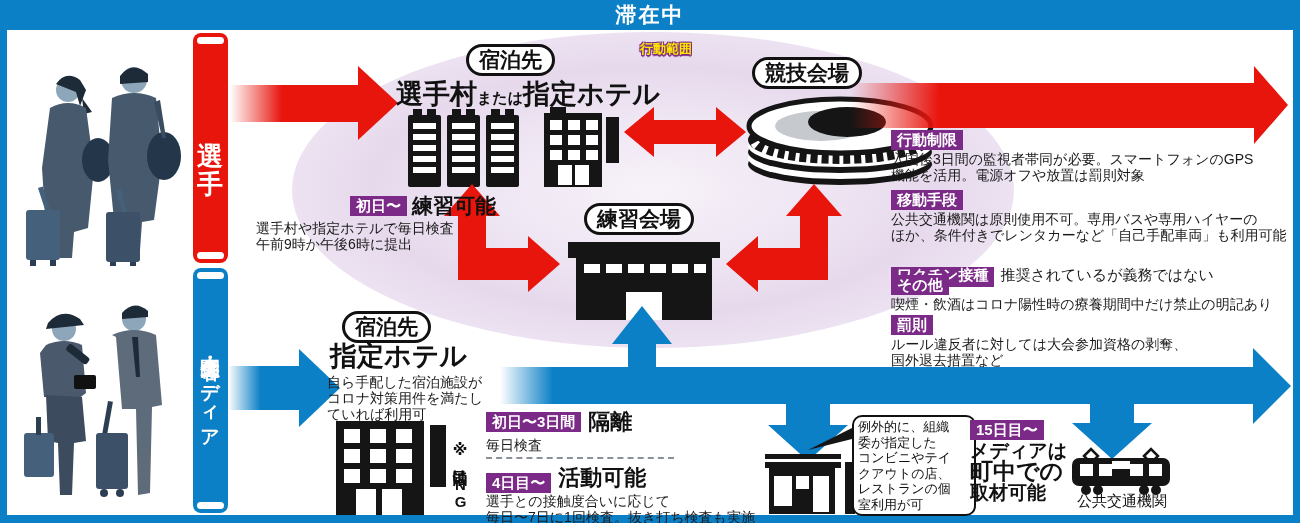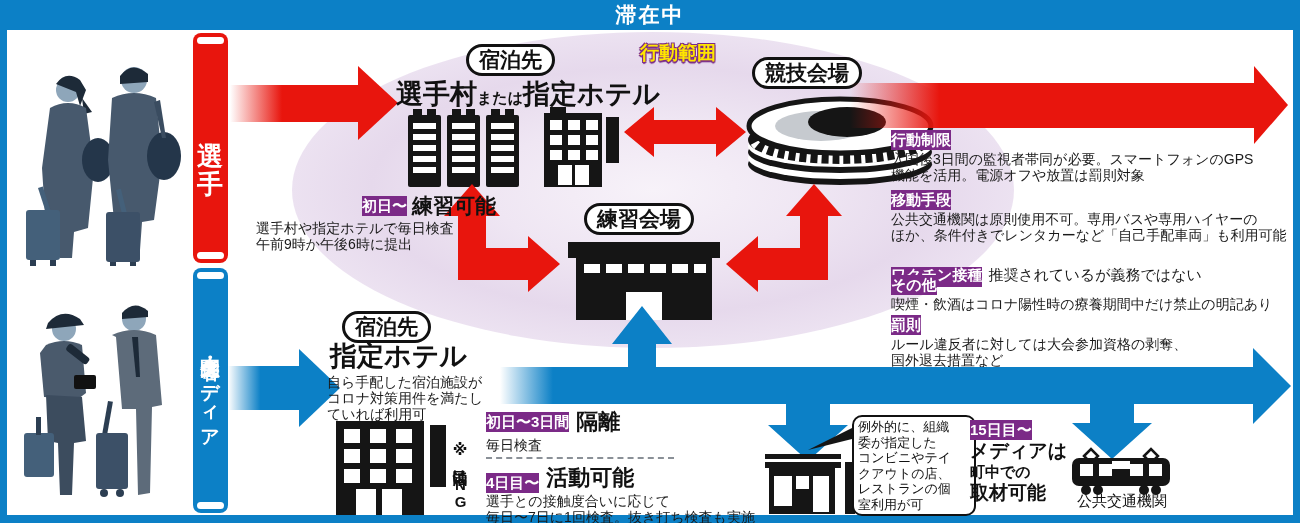--- a/index.html
+++ b/index.html
@@ -6,35 +6,35 @@
   body{font-family:"Liberation Sans","DejaVu Sans",sans-serif;background:#fff;}
   #stage{position:relative;width:1300px;height:523px;background:#fff;overflow:hidden;}
   .abs{position:absolute;}
   
   .top-bar{left:0;top:0;width:1300px;height:30px;background:#0c80c6;display:flex;align-items:center;justify-content:center;}
   .top-bar span{color:#fff;font-weight:700;font-size:21px;letter-spacing:2px;}
   .edge{background:#0c80c6;}
   
   .zone-ellipse{left:292px;top:32px;width:722px;height:316px;border-radius:50%;
     background:radial-gradient(closest-side,#f7f2f9 0%,#efe6f3 45%,#e6d9ec 78%,#ece2f1 100%);}
-  .zone-label{color:#ffe600;font-weight:700;font-size:19px;
+  .zone-label{color:#ffe600;font-weight:700;font-size:13px;
     text-shadow:-1px -1px 0 #7b2a87,1px -1px 0 #7b2a87,-1px 1px 0 #7b2a87,1px 1px 0 #7b2a87,0 2px 1px #7b2a87;}
   
   .lane{border-radius:8px;display:flex;align-items:center;justify-content:center;}
   .lane.red{background:#e8150d;}
   .lane.blue{background:#0c80c6;}
   .lane .cap{position:absolute;left:4px;right:4px;height:7px;background:#fff;border-radius:4px;}
   .lane .cap.t{top:4px;} .lane .cap.b{bottom:4px;}
   .lane .vtxt{writing-mode:vertical-rl;text-orientation:upright;color:#fff;font-weight:700;line-height:1;}
   
   .vbadge{background:#fff;border:3px solid #111;border-radius:16px;padding:0 10px;
     font-weight:700;font-size:21px;color:#111;line-height:26px;white-space:nowrap;}
   
   .ptag{display:inline-block;background:#7b2a87;color:#fff;font-weight:700;font-size:15px;
-    line-height:20px;padding:0 0;white-space:nowrap;}
+    line-height:20px;padding:0 6px;white-space:nowrap;}
   .bold-t{font-weight:700;color:#111;white-space:nowrap;}
   .body-t{font-size:14px;line-height:16px;color:#1a1a1a;white-space:nowrap;}
   
   .rule-sec{left:891px;width:402px;}
   .rule-sec .lines{margin-top:1px;}
   
   .name-row{font-weight:700;color:#111;white-space:nowrap;}
   .name-row .big{font-size:27px;} .name-row .small{font-size:15px;font-weight:700;}
   
   .blue-band{left:500px;top:367px;width:756px;height:37px;
@@ -356,21 +356,21 @@
     <div>委が指定した</div>
     <div>コンビニやテイ</div>
     <div>クアウトの店、</div>
     <div>レストランの個</div>
     <div>室利用が可</div>
   </div>
 
   <div class="abs" style="left:970px;top:420px;width:112px;">
     <span class="ptag">15日目〜</span>
     <div class="bold-t" style="font-size:19px;line-height:21px;">メディアは</div>
-    <div class="bold-t" style="font-size:15px;line-height:21px;">町中での</div>
+    <div class="bold-t" style="font-size:23px;line-height:21px;">町中での</div>
     <div class="bold-t" style="font-size:19px;line-height:21px;">取材可能</div>
   </div>
 
   <svg class="abs" style="left:1068px;top:444px;" width="106" height="52" viewBox="0 0 106 52">
     <g stroke="#151515" stroke-width="2.5" fill="none">
       <path d="M16 12 l7 -7 7 7 -7 7 z"></path>
         <path d="M76 12 l7 -7 7 7 -7 7 z"></path>
     </g>
     <rect x="4" y="14" width="98" height="28" rx="7" fill="#151515"></rect>
     <g fill="#fff">

